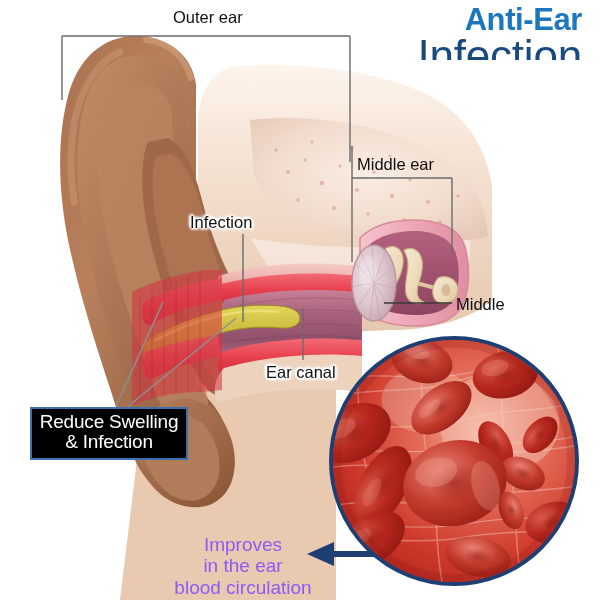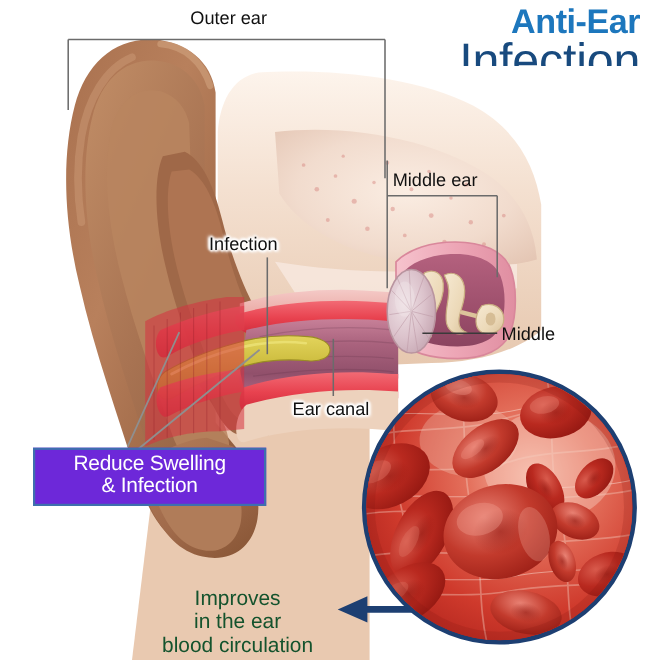--- a/index.html
+++ b/index.html
@@ -69,44 +69,44 @@
   #label-middle-ear { left: 357px; top: 155px; text-align: center; }
   #label-drainage  { left: 190px; top: 213px; }
   #label-ear-canal { left: 266px; top: 363px; }
   #label-eardrum   { left: 456px; top: 295px; }
 
   
   #reduce-box {
     position: absolute;
     left: 30px;
     top: 407px;
-    width: 212px;
+    width: 158px;
     padding: 3px 6px 5px 6px;
-    background: #6d28d9;
+    background: #000000;
     border: 2px solid #3e6fae;
     box-sizing: border-box;
     text-align: center;
     line-height: 1.07;
     user-select: none;
   }
   #reduce-box span {
     display: block;
     color: #ffffff;
     font-size: 19px;
     letter-spacing: -0.2px;
   }
 
   
   #improves-caption {
     position: absolute;
-    left: 141px;
+    left: 168px;
     top: 534px;
     width: 150px;
     text-align: center;
-    color: #14532d;
+    color: #8b5cf6;
     font-size: 19px;
     line-height: 1.13;
     user-select: none;
   }
   #improves-caption span { display: block; }
 
   
   #blood-circle {
     position: absolute;
     left: 329px;

